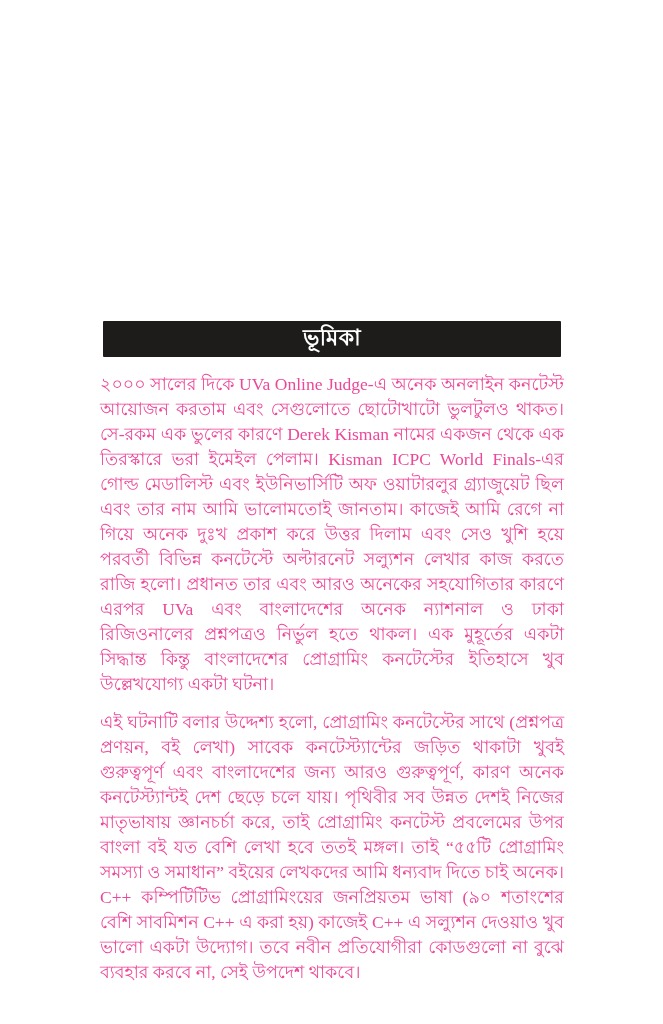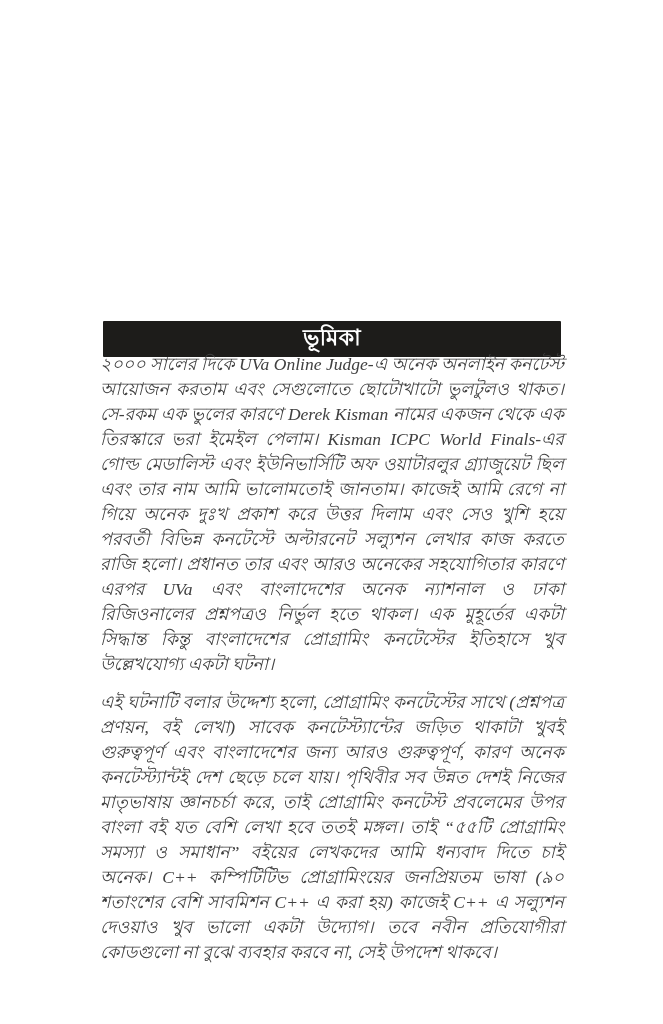--- a/index.html
+++ b/index.html
@@ -28,24 +28,23 @@
     color: #ffffff;
     font-size: 22px;
     font-weight: 600;
     letter-spacing: 0.5px;
     line-height: 1;
     padding-bottom: 2px;
   }
   .body-text {
     position: absolute;
     left: 100px;
-    top: 352px;
+    top: 372px;
     width: 464px;
-    color: #404040;
-    font-style: italic;
+    color: #ec4899;
   }
   .body-text p {
     font-size: 17.5px;
     line-height: 25px;
     text-align: justify;
     text-justify: inter-word;
     margin: 0 0 13px 0;
   }
 </style>
 </head>

